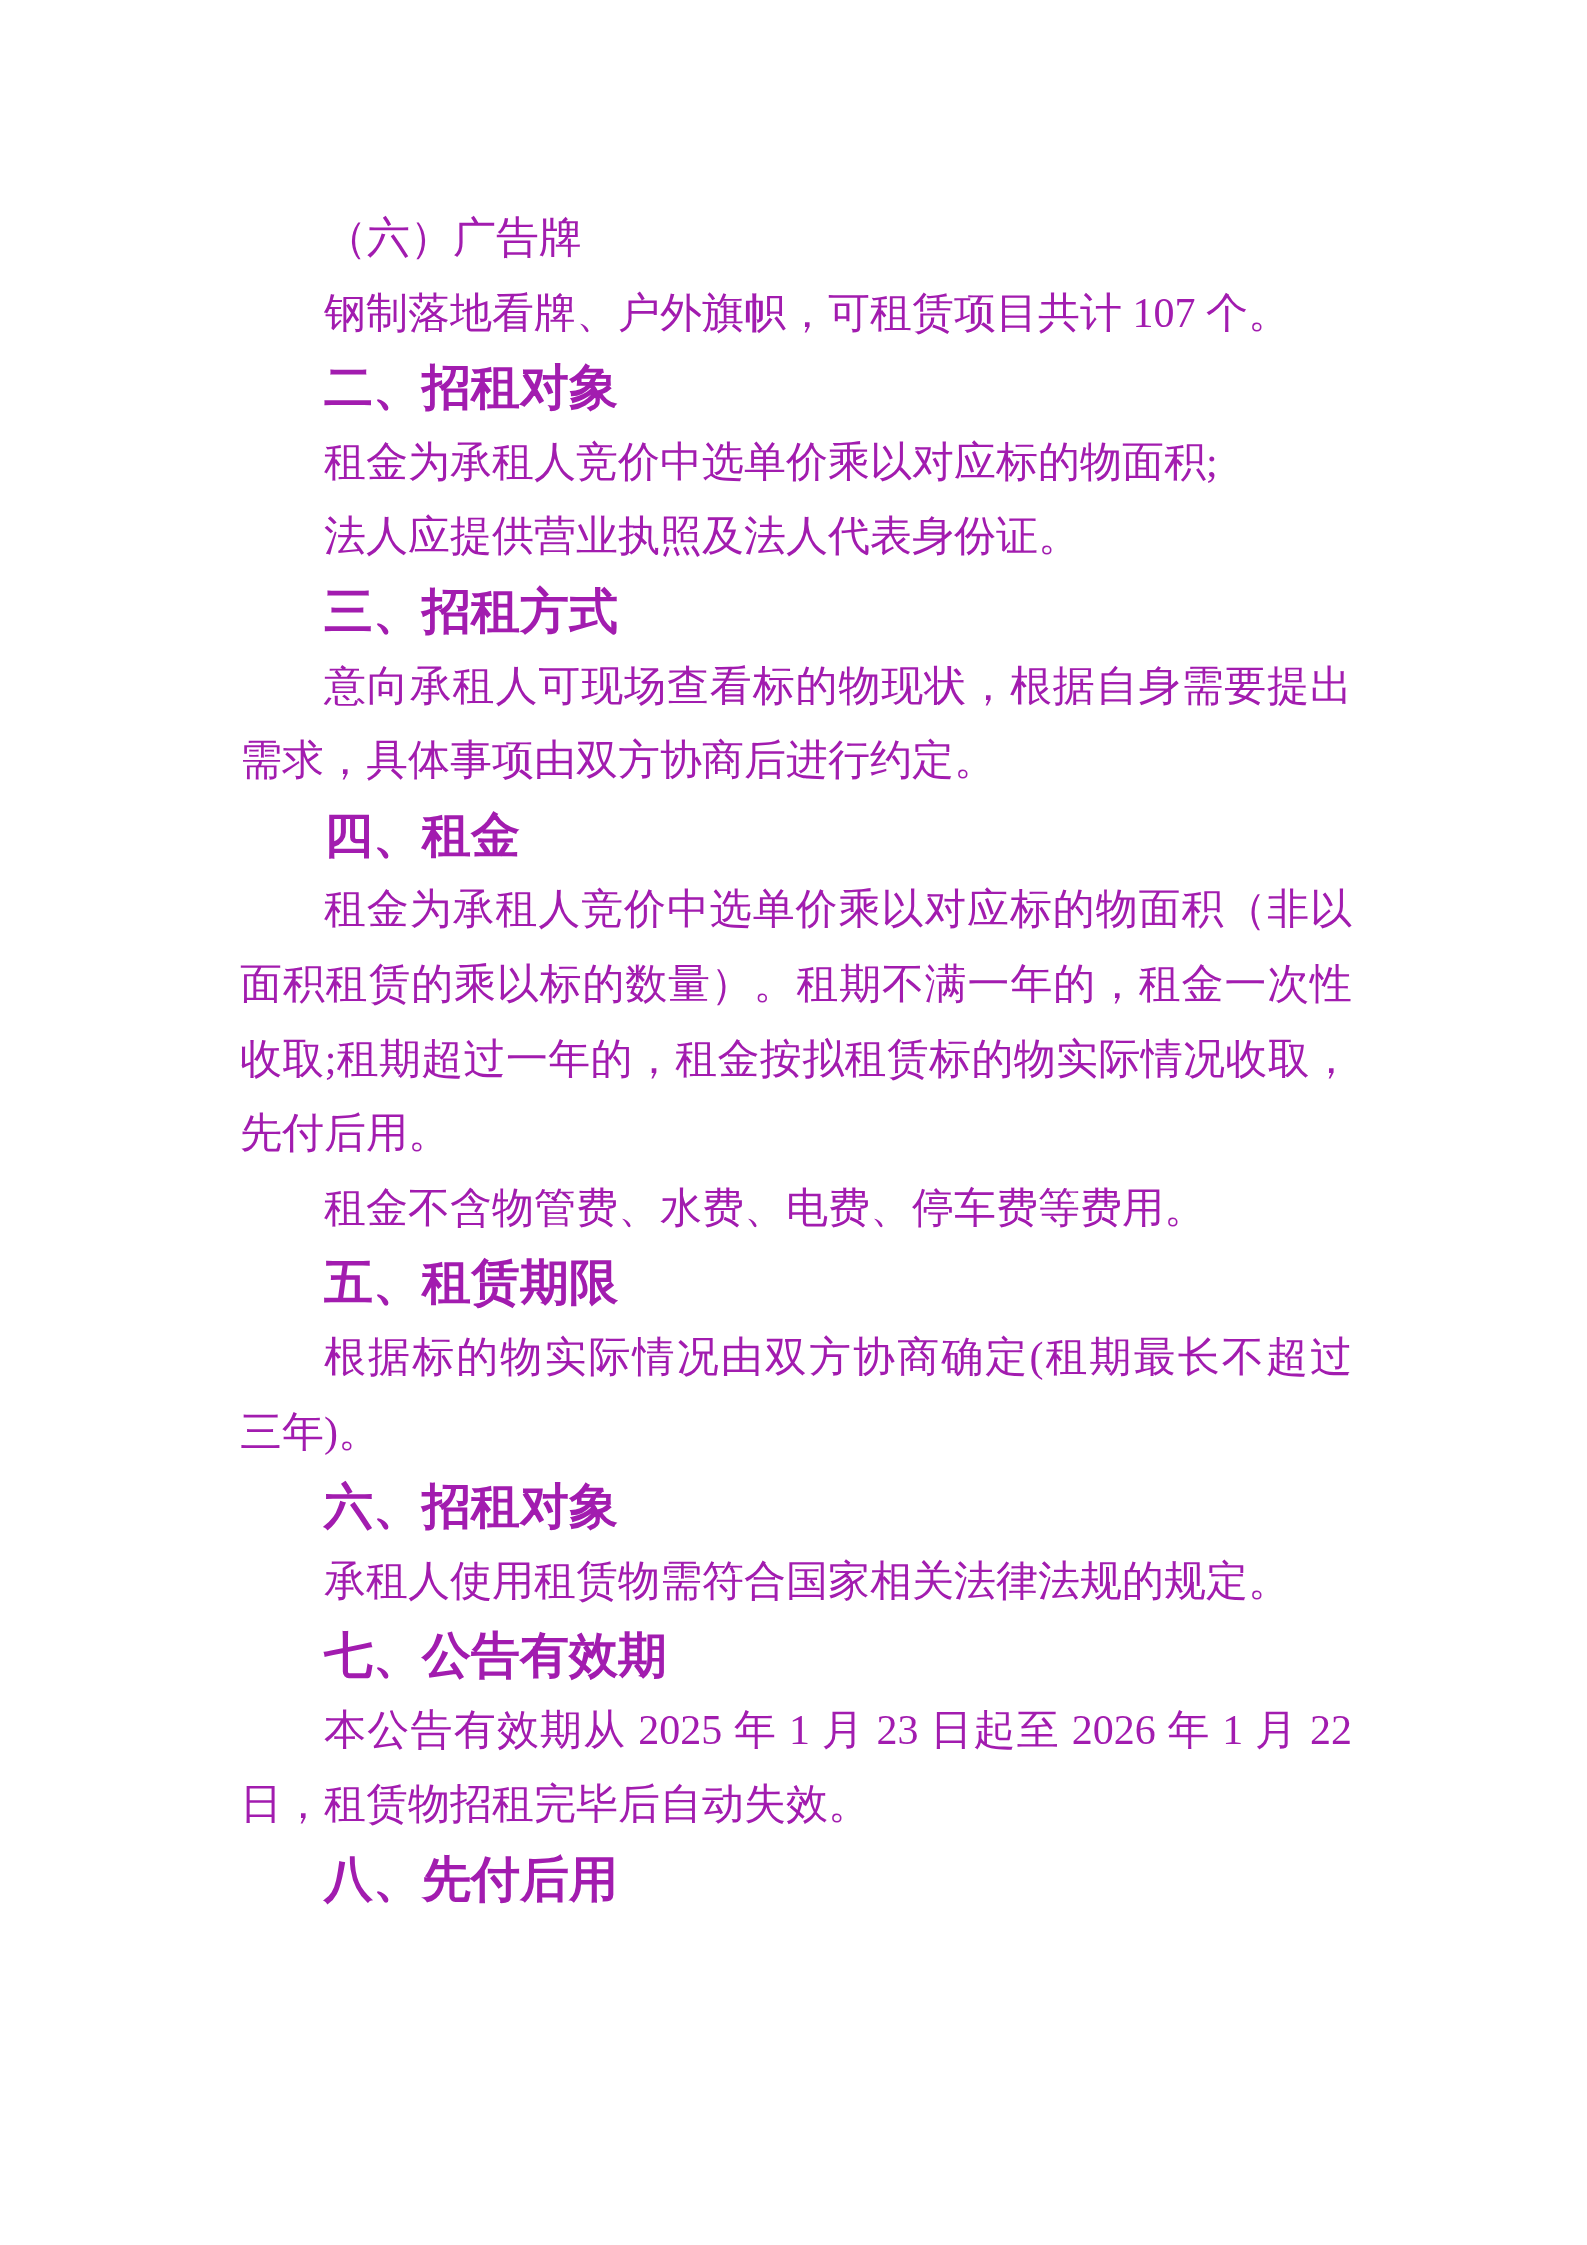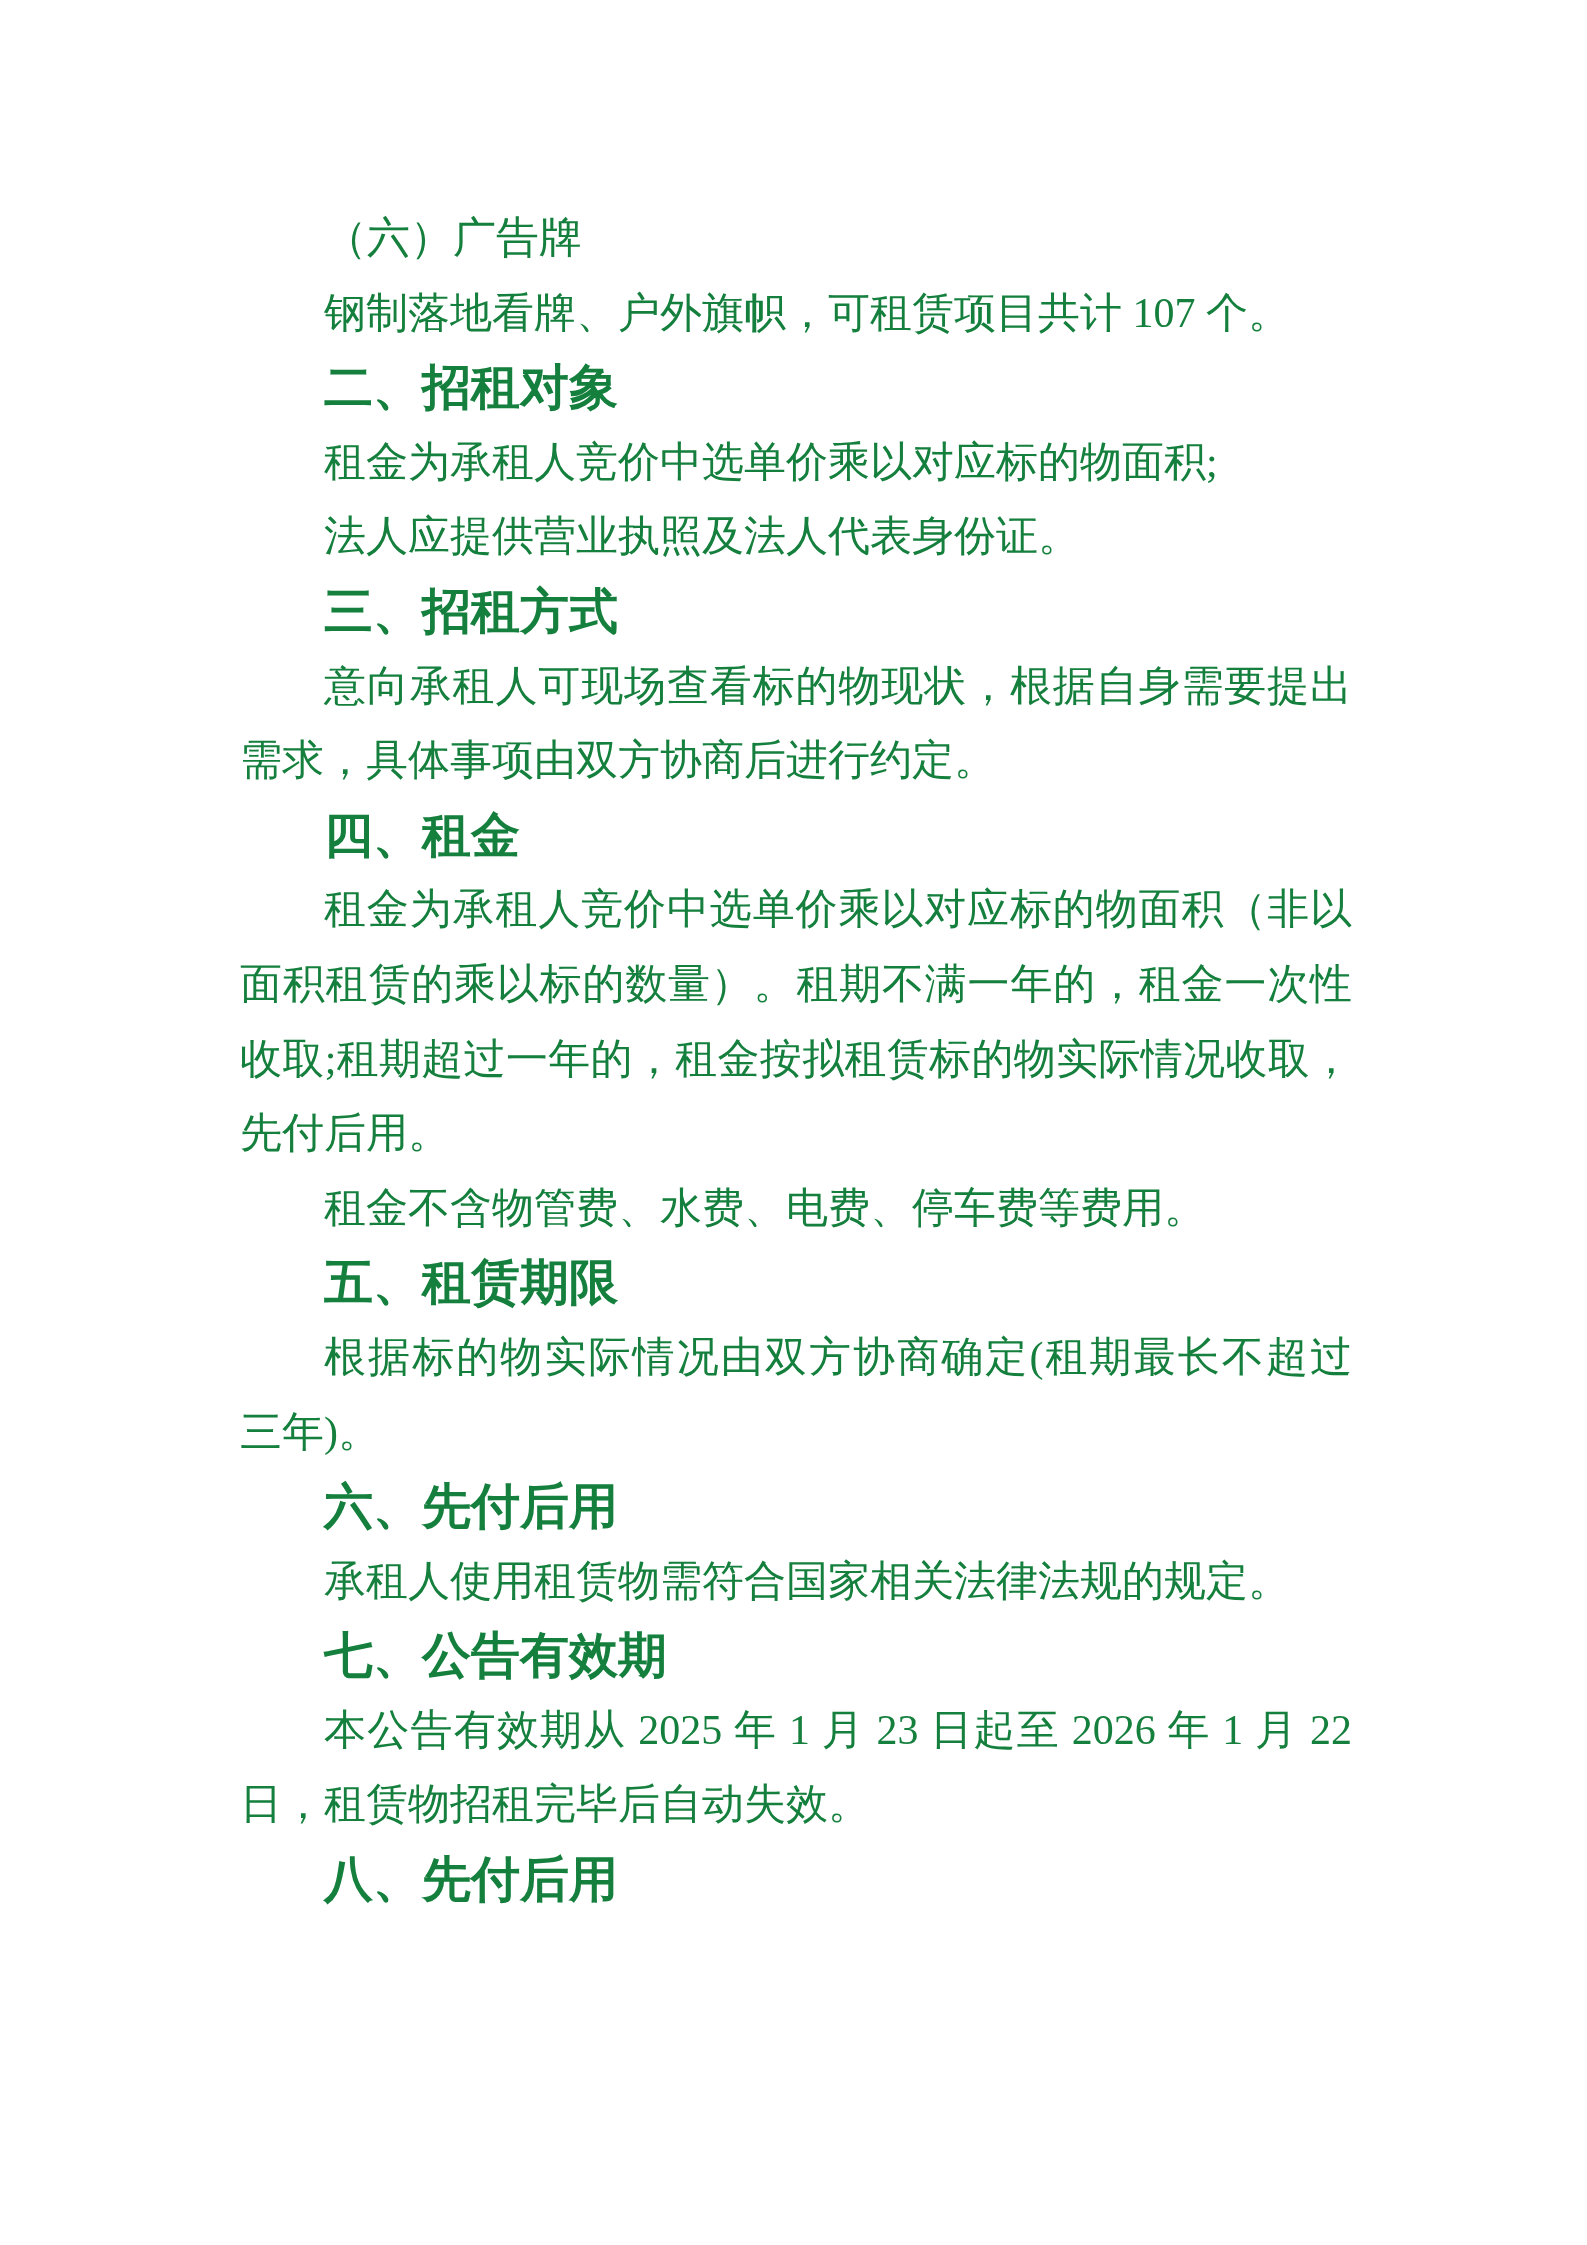--- a/index.html
+++ b/index.html
@@ -21,21 +21,21 @@
     position: absolute;
     left: 240px;
     top: 201px;
     width: 1112px;
   }
   .line {
     font-family: "Liberation Serif", "DejaVu Serif", serif;
     font-size: 42px;
     line-height: 74.6px;
     height: 74.6px;
-    color: #15803d;
+    color: #a21caf;
     text-align: left;
     overflow: visible;
   }
   
   .line.full {
     text-align: justify;
     text-align-last: justify;
     text-justify: inter-character;
     word-break: keep-all;
   }
@@ -70,20 +70,20 @@
       <div class="line body">需求，具体事项由双方协商后进行约定。</div>
       <div class="line heading indent">四、租金</div>
       <div class="line body indent full">租金为承租人竞价中选单价乘以对应标的物面积（非以</div>
       <div class="line body full">面积租赁的乘以标的数量）。租期不满一年的，租金一次性</div>
       <div class="line body full">收取;租期超过一年的，租金按拟租赁标的物实际情况收取，</div>
       <div class="line body">先付后用。</div>
       <div class="line body indent">租金不含物管费、水费、电费、停车费等费用。</div>
       <div class="line heading indent">五、租赁期限</div>
       <div class="line body indent full">根据标的物实际情况由双方协商确定(租期最长不超过</div>
       <div class="line body">三年)。</div>
-      <div class="line heading indent">六、先付后用</div>
+      <div class="line heading indent">六、招租对象</div>
       <div class="line body indent">承租人使用租赁物需符合国家相关法律法规的规定。</div>
       <div class="line heading indent">七、公告有效期</div>
       <div class="line body indent full">本公告有效期从 2025 年 1 月 23 日起至 2026 年 1 月 22</div>
       <div class="line body">日，租赁物招租完毕后自动失效。</div>
       <div class="line heading indent">八、先付后用</div>
     </div>
 </div>
 
 </body></html>

